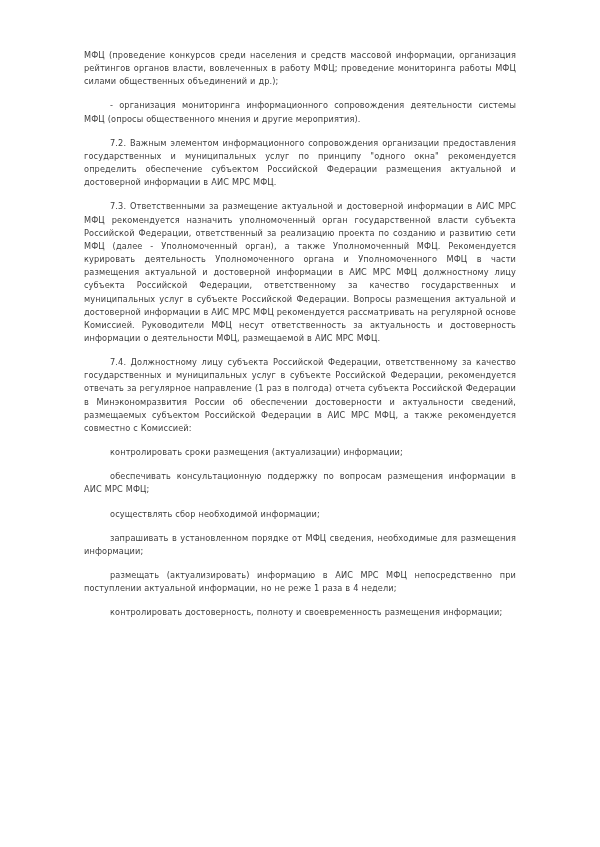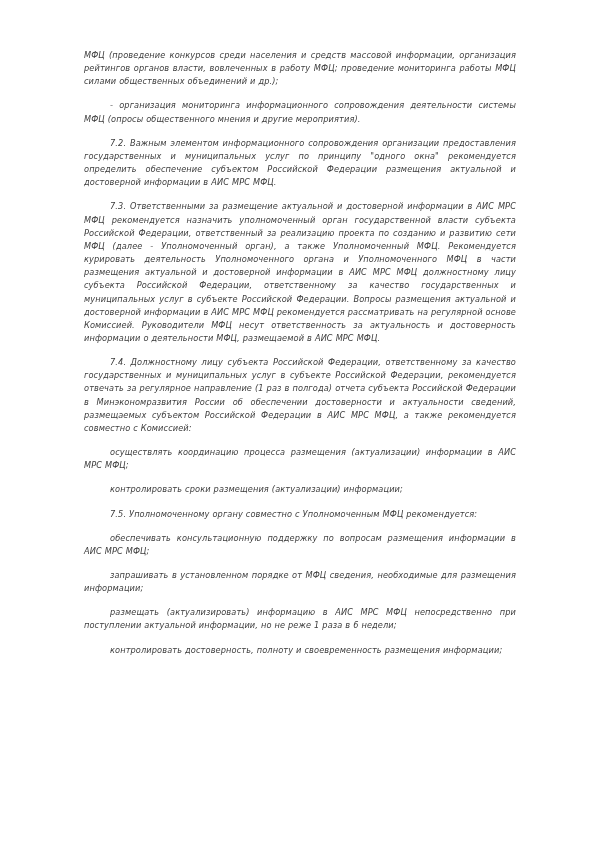--- a/index.html
+++ b/index.html
@@ -12,21 +12,20 @@
     height: 847px;
     font-family: "DejaVu Sans", sans-serif;
     overflow: hidden;
   }
   .page {
     position: relative;
     width: 600px;
     height: 847px;
     background: #ffffff;
     box-sizing: border-box;
-    font-style: italic;
   }
   .doc-body {
     position: absolute;
     left: 84px;
     top: 49px;
     width: 432px;
   }
   p.para {
     margin: 0 0 11px 0;
     font-size: 8.2px;
@@ -57,31 +56,30 @@
     <p class="para noindent">МФЦ (проведение конкурсов среди населения и средств массовой информации, организация рейтингов органов власти, вовлеченных в работу МФЦ; проведение мониторинга работы МФЦ силами общественных объединений и др.);</p>
 
     <p class="para indent">- организация мониторинга информационного сопровождения деятельности системы МФЦ (опросы общественного мнения и другие мероприятия).</p>
 
     <p class="para indent">7.2. Важным элементом информационного сопровождения организации предоставления государственных и муниципальных услуг по принципу "одного окна" рекомендуется определить обеспечение субъектом Российской Федерации размещения актуальной и достоверной информации в АИС МРС МФЦ.</p>
 
     <p class="para indent">7.3. Ответственными за размещение актуальной и достоверной информации в АИС МРС МФЦ рекомендуется назначить уполномоченный орган государственной власти субъекта Российской Федерации, ответственный за реализацию проекта по созданию и развитию сети МФЦ (далее - Уполномоченный орган), а также Уполномоченный МФЦ. Рекомендуется курировать деятельность Уполномоченного органа и Уполномоченного МФЦ в части размещения актуальной и достоверной информации в АИС МРС МФЦ должностному лицу субъекта Российской Федерации, ответственному за качество государственных и муниципальных услуг в субъекте Российской Федерации. Вопросы размещения актуальной и достоверной информации в АИС МРС МФЦ рекомендуется рассматривать на регулярной основе Комиссией. Руководители МФЦ несут ответственность за актуальность и достоверность информации о деятельности МФЦ, размещаемой в АИС МРС МФЦ.</p>
 
     <p class="para indent">7.4. Должностному лицу субъекта Российской Федерации, ответственному за качество государственных и муниципальных услуг в субъекте Российской Федерации, рекомендуется отвечать за регулярное направление (1 раз в полгода) отчета субъекта Российской Федерации в Минэкономразвития России об обеспечении достоверности и актуальности сведений, размещаемых субъектом Российской Федерации в АИС МРС МФЦ, а также рекомендуется совместно с Комиссией:</p>
 
-    <p class="para indent">осуществлять координацию процесса размещения (актуализации) информации в АИС МРС МФЦ;</p>
 
 
     <p class="para indent">контролировать сроки размещения (актуализации) информации;</p>
 
 
-    <p class="para indent">7.5. Уполномоченному органу совместно с Уполномоченным МФЦ рекомендуется:</p>
 
     <p class="para indent">обеспечивать консультационную поддержку по вопросам размещения информации в АИС МРС МФЦ;</p>
 
+    <p class="para indent">осуществлять сбор необходимой информации;</p>
 
     <p class="para indent">запрашивать в установленном порядке от МФЦ сведения, необходимые для размещения информации;</p>
 
-    <p class="para indent">размещать (актуализировать) информацию в АИС МРС МФЦ непосредственно при поступлении актуальной информации, но не реже 1 раза в 6 недели;</p>
+    <p class="para indent">размещать (актуализировать) информацию в АИС МРС МФЦ непосредственно при поступлении актуальной информации, но не реже 1 раза в 4 недели;</p>
 
     <p class="para indent">контролировать достоверность, полноту и своевременность размещения информации;</p>
 
   </div>
 </div>
 
 </body></html>

